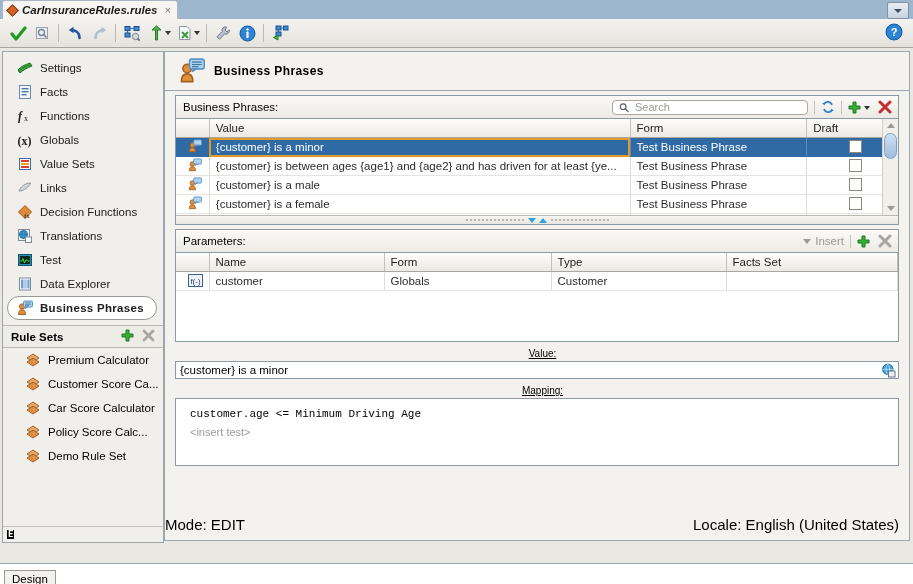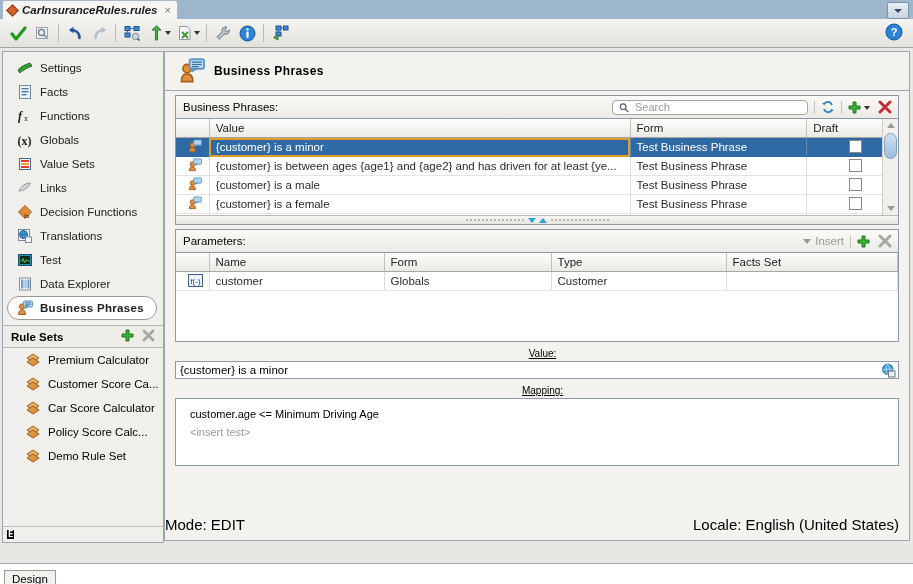--- a/index.html
+++ b/index.html
@@ -195,21 +195,21 @@
   .value-row {
     margin:0 10px; height:18px; border:1px solid #8c9aa8; background:#fff;
     display:flex; align-items:center; padding:0 2px 0 4px;
     box-sizing:border-box;
   }
   .value-row .val { flex:1; font-size:11.5px; }
   .mapping-box {
     margin:0 10px; height:68px; border:1px solid #8c9aa8; background:#fff;
     padding:9px 0 0 14px; box-sizing:border-box;
   }
-  .map-line { font-size:11px; margin-bottom:6px; }
+  .map-line { font-size:11px; margin-bottom:6px;font-family:Liberation Mono, monospace; }
   .map-placeholder { color:#9a9a96; font-size:11px;}
 
   .statusline {
     position:absolute; left:0; bottom:6px; width:100%; height:20px;
     display:flex; align-items:center; justify-content:space-between;
     padding-right:10px; box-sizing:border-box; font-size:15px;
   }
   .status-sep{ display:inline-block; width:8px;}
 
   

